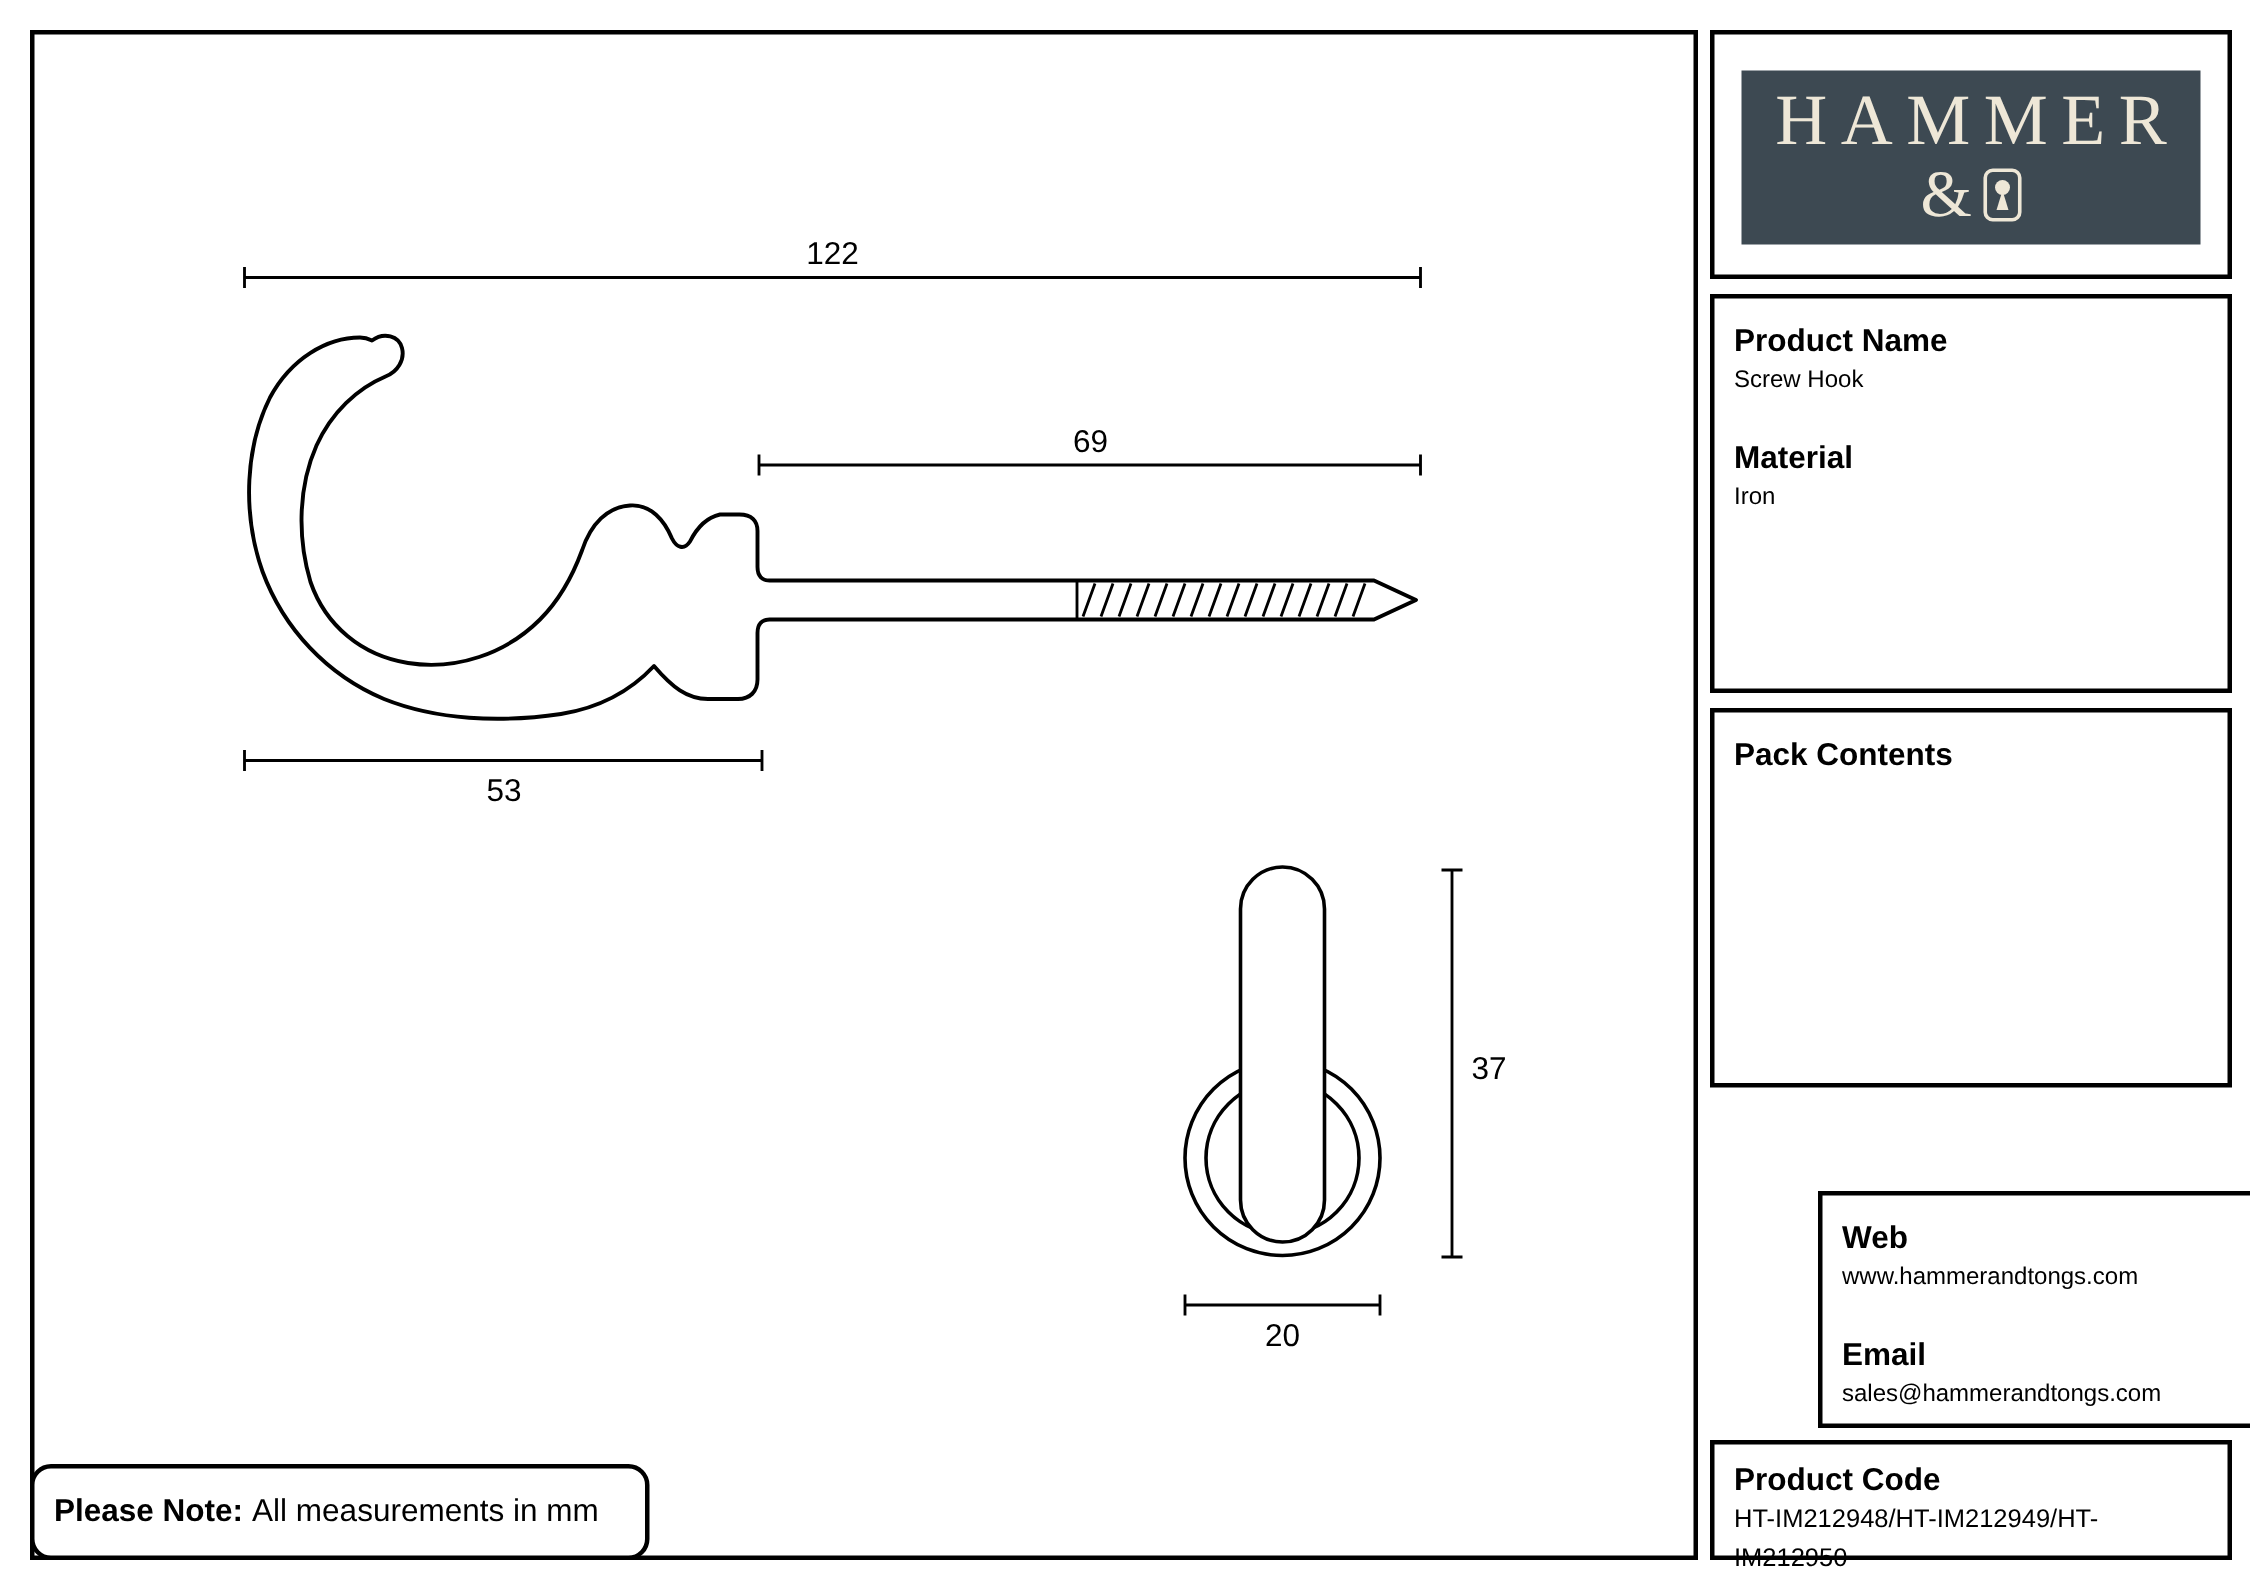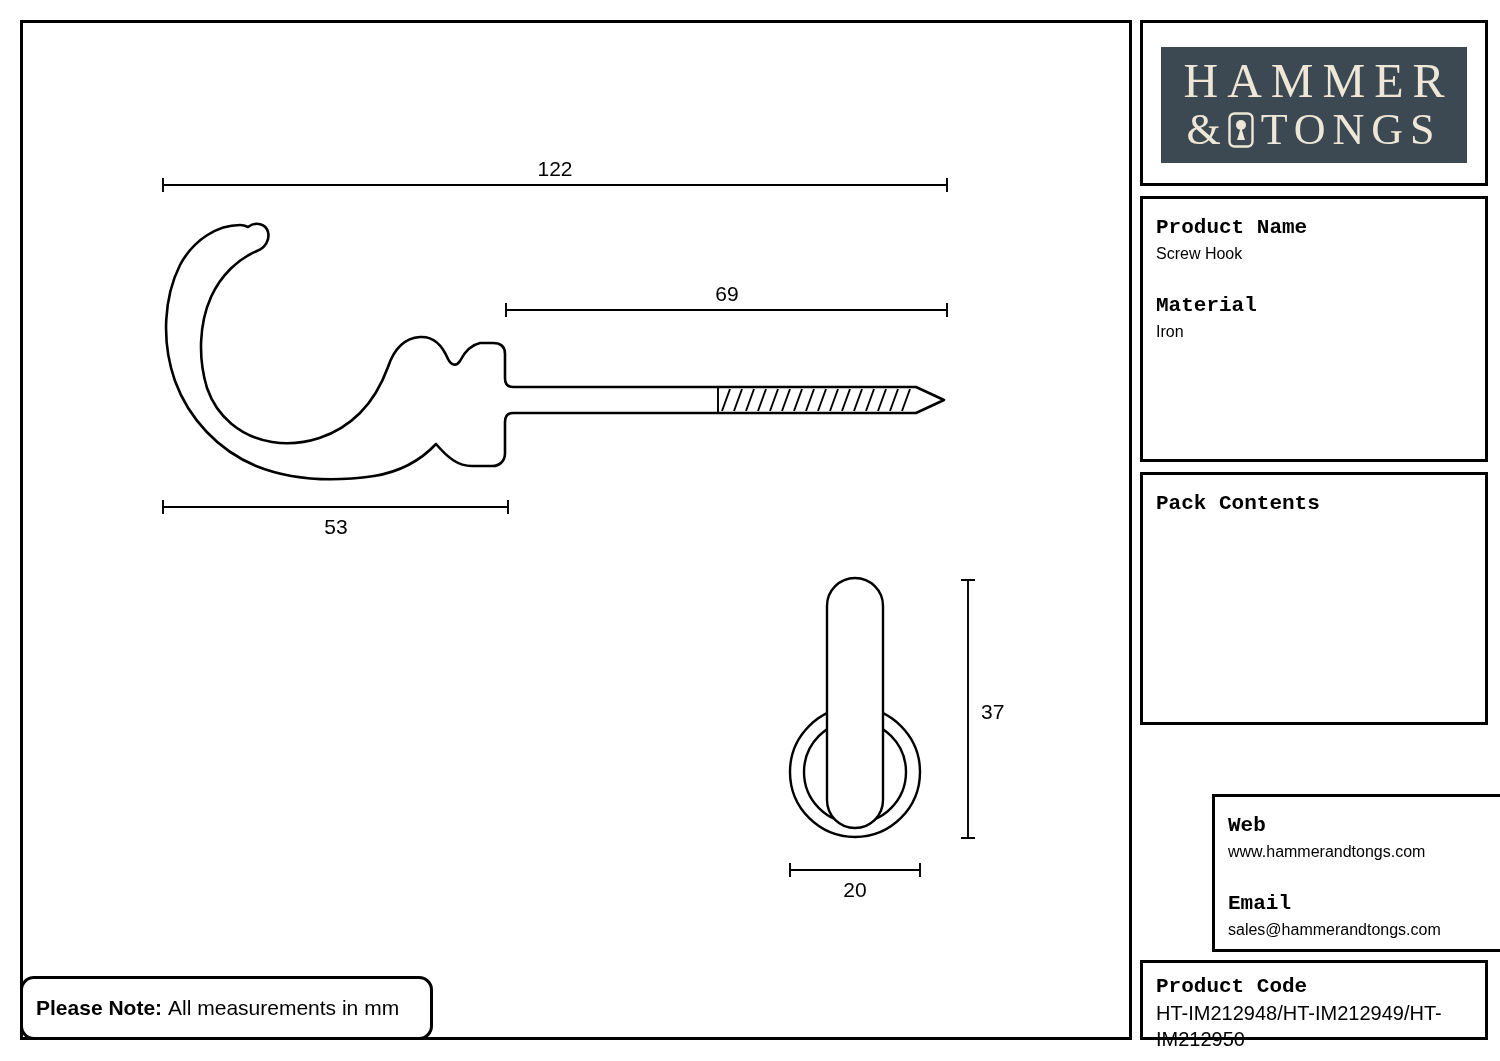--- a/index.html
+++ b/index.html
@@ -26,21 +26,21 @@
   .note-box b { font-weight:bold; margin-right:6px; }
 
   
   .logo-box    { left:1140px; top:20px;  width:348px; height:166px; }
   .product-box { left:1140px; top:196px; width:348px; height:266px; }
   .pack-box    { left:1140px; top:472px; width:348px; height:253px; }
   .contact-box { left:1184px; top:794px; width:348px; height:158px;margin-left:28px; }
   .code-box    { left:1140px; top:960px; width:348px; height:80px;  }
 
   .info { padding:16px 13px 0 13px; }
-  .label { font-weight:bold; font-size:21px; line-height:26px;font-family:Liberation Mono, monospace; }
+  .label { font-weight:bold; font-size:21px; line-height:26px; }
   .value { font-size:16px; line-height:26px; }
   .gap   { height:26px; }
 
   
   .logo-bg {
     margin:24px auto 0 auto; width:306px; height:116px;
     background:#3d4952; color:#eee7d7;
     display:flex; flex-direction:column; align-items:center; justify-content:center;
     font-family:"Liberation Serif", serif;
   }
@@ -146,21 +146,20 @@
     <div class="logo-line1">HAMMER</div>
     <div class="logo-line2">
       <span class="amp">&amp;</span>
       <span>
         <svg class="keyhole-svg" width="26" height="36" viewBox="0 0 26 36">
           <rect x="1.5" y="1.5" width="23" height="33" rx="5" fill="none" stroke="#eee7d7" stroke-width="2.4"></rect>
           <circle cx="13" cy="13" r="5" fill="#eee7d7"></circle>
           <path d="M13,15 L9,28 L17,28 Z" fill="#eee7d7"></path>
         </svg>
       </span>
-      <span>TONGS</span>
     </div>
   </div>
 </div>
 
 <div class="box product-box">
   <div class="info">
     <div class="label">Product Name</div>
     <div class="value">Screw Hook</div>
     <div class="gap"></div>
     <div class="label">Material</div>
@@ -180,15 +179,15 @@
     <div class="value">www.hammerandtongs.com</div>
     <div class="gap"></div>
     <div class="label">Email</div>
     <div class="value">sales@hammerandtongs.com</div>
   </div>
 </div>
 
 <div class="box code-box">
   <div class="info" style="padding-top:11px;">
     <div class="label">Product Code</div>
-    <div class="value" style="font-size:20px;">HT-IM212948/HT-IM212949/HT-IM212950</div>
+    <div class="value" style="font-size:17px;">HT-IM212948/HT-IM212949/HT-IM212950</div>
   </div>
 </div>
 
 </body></html>

